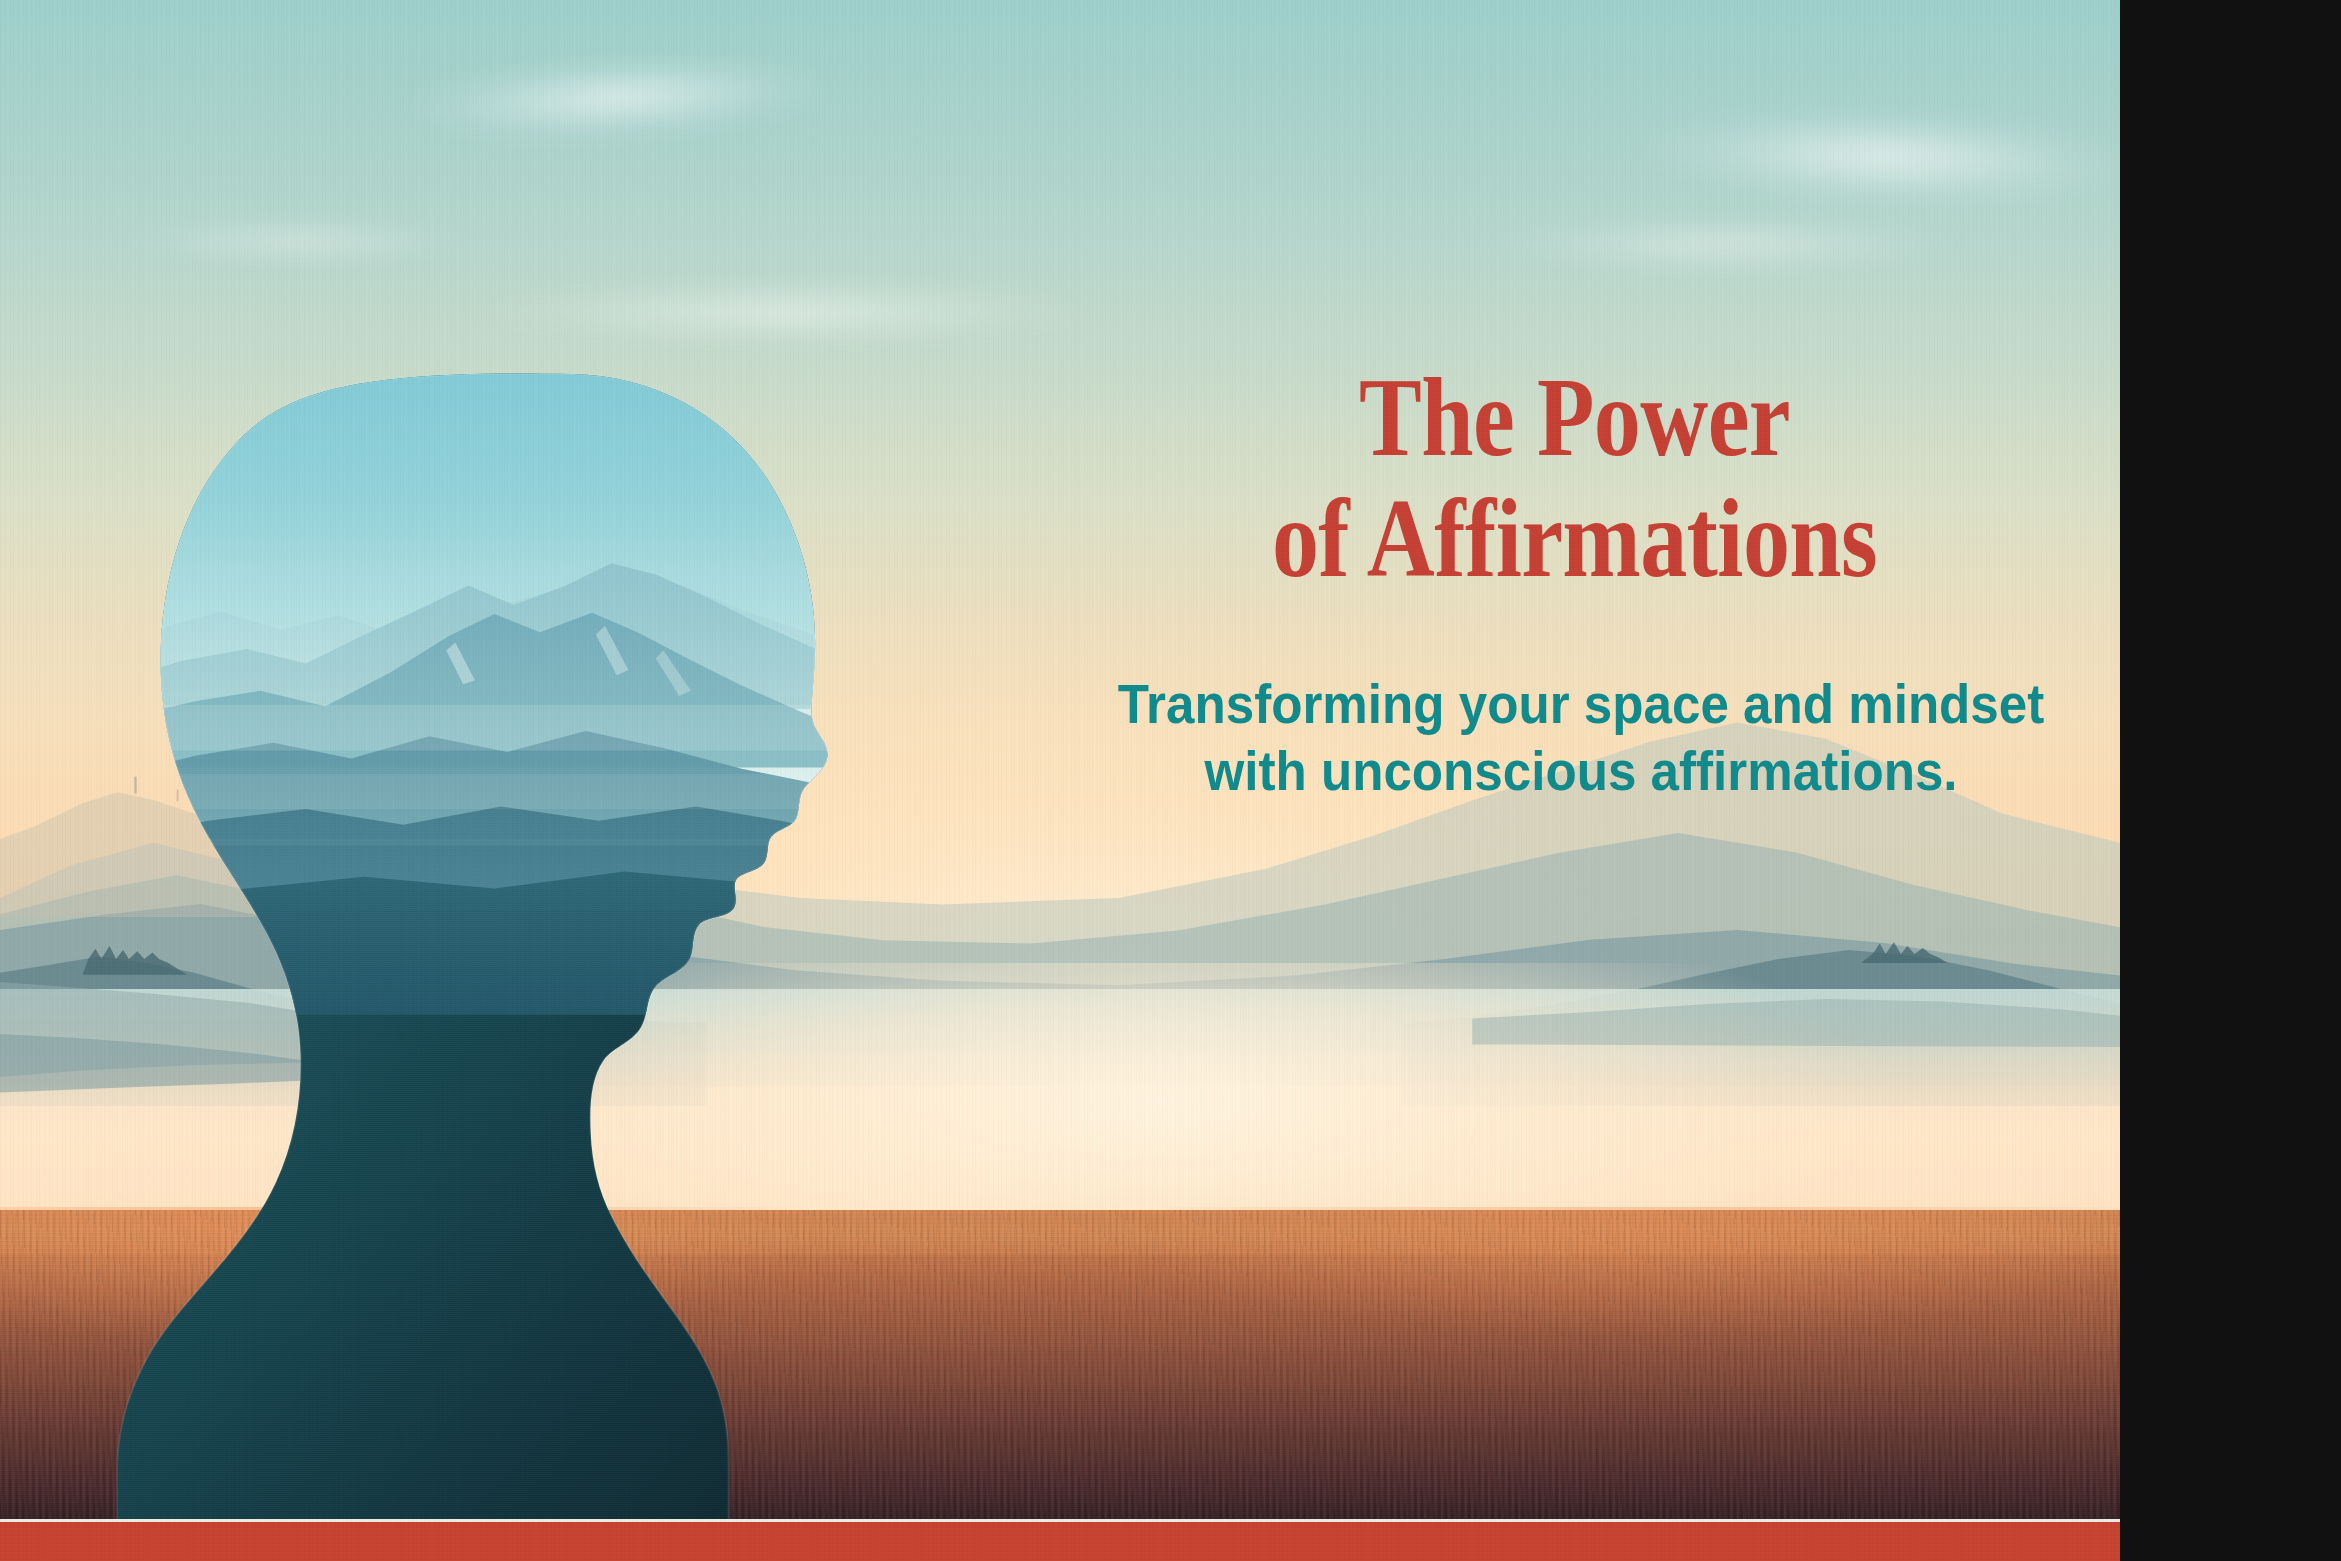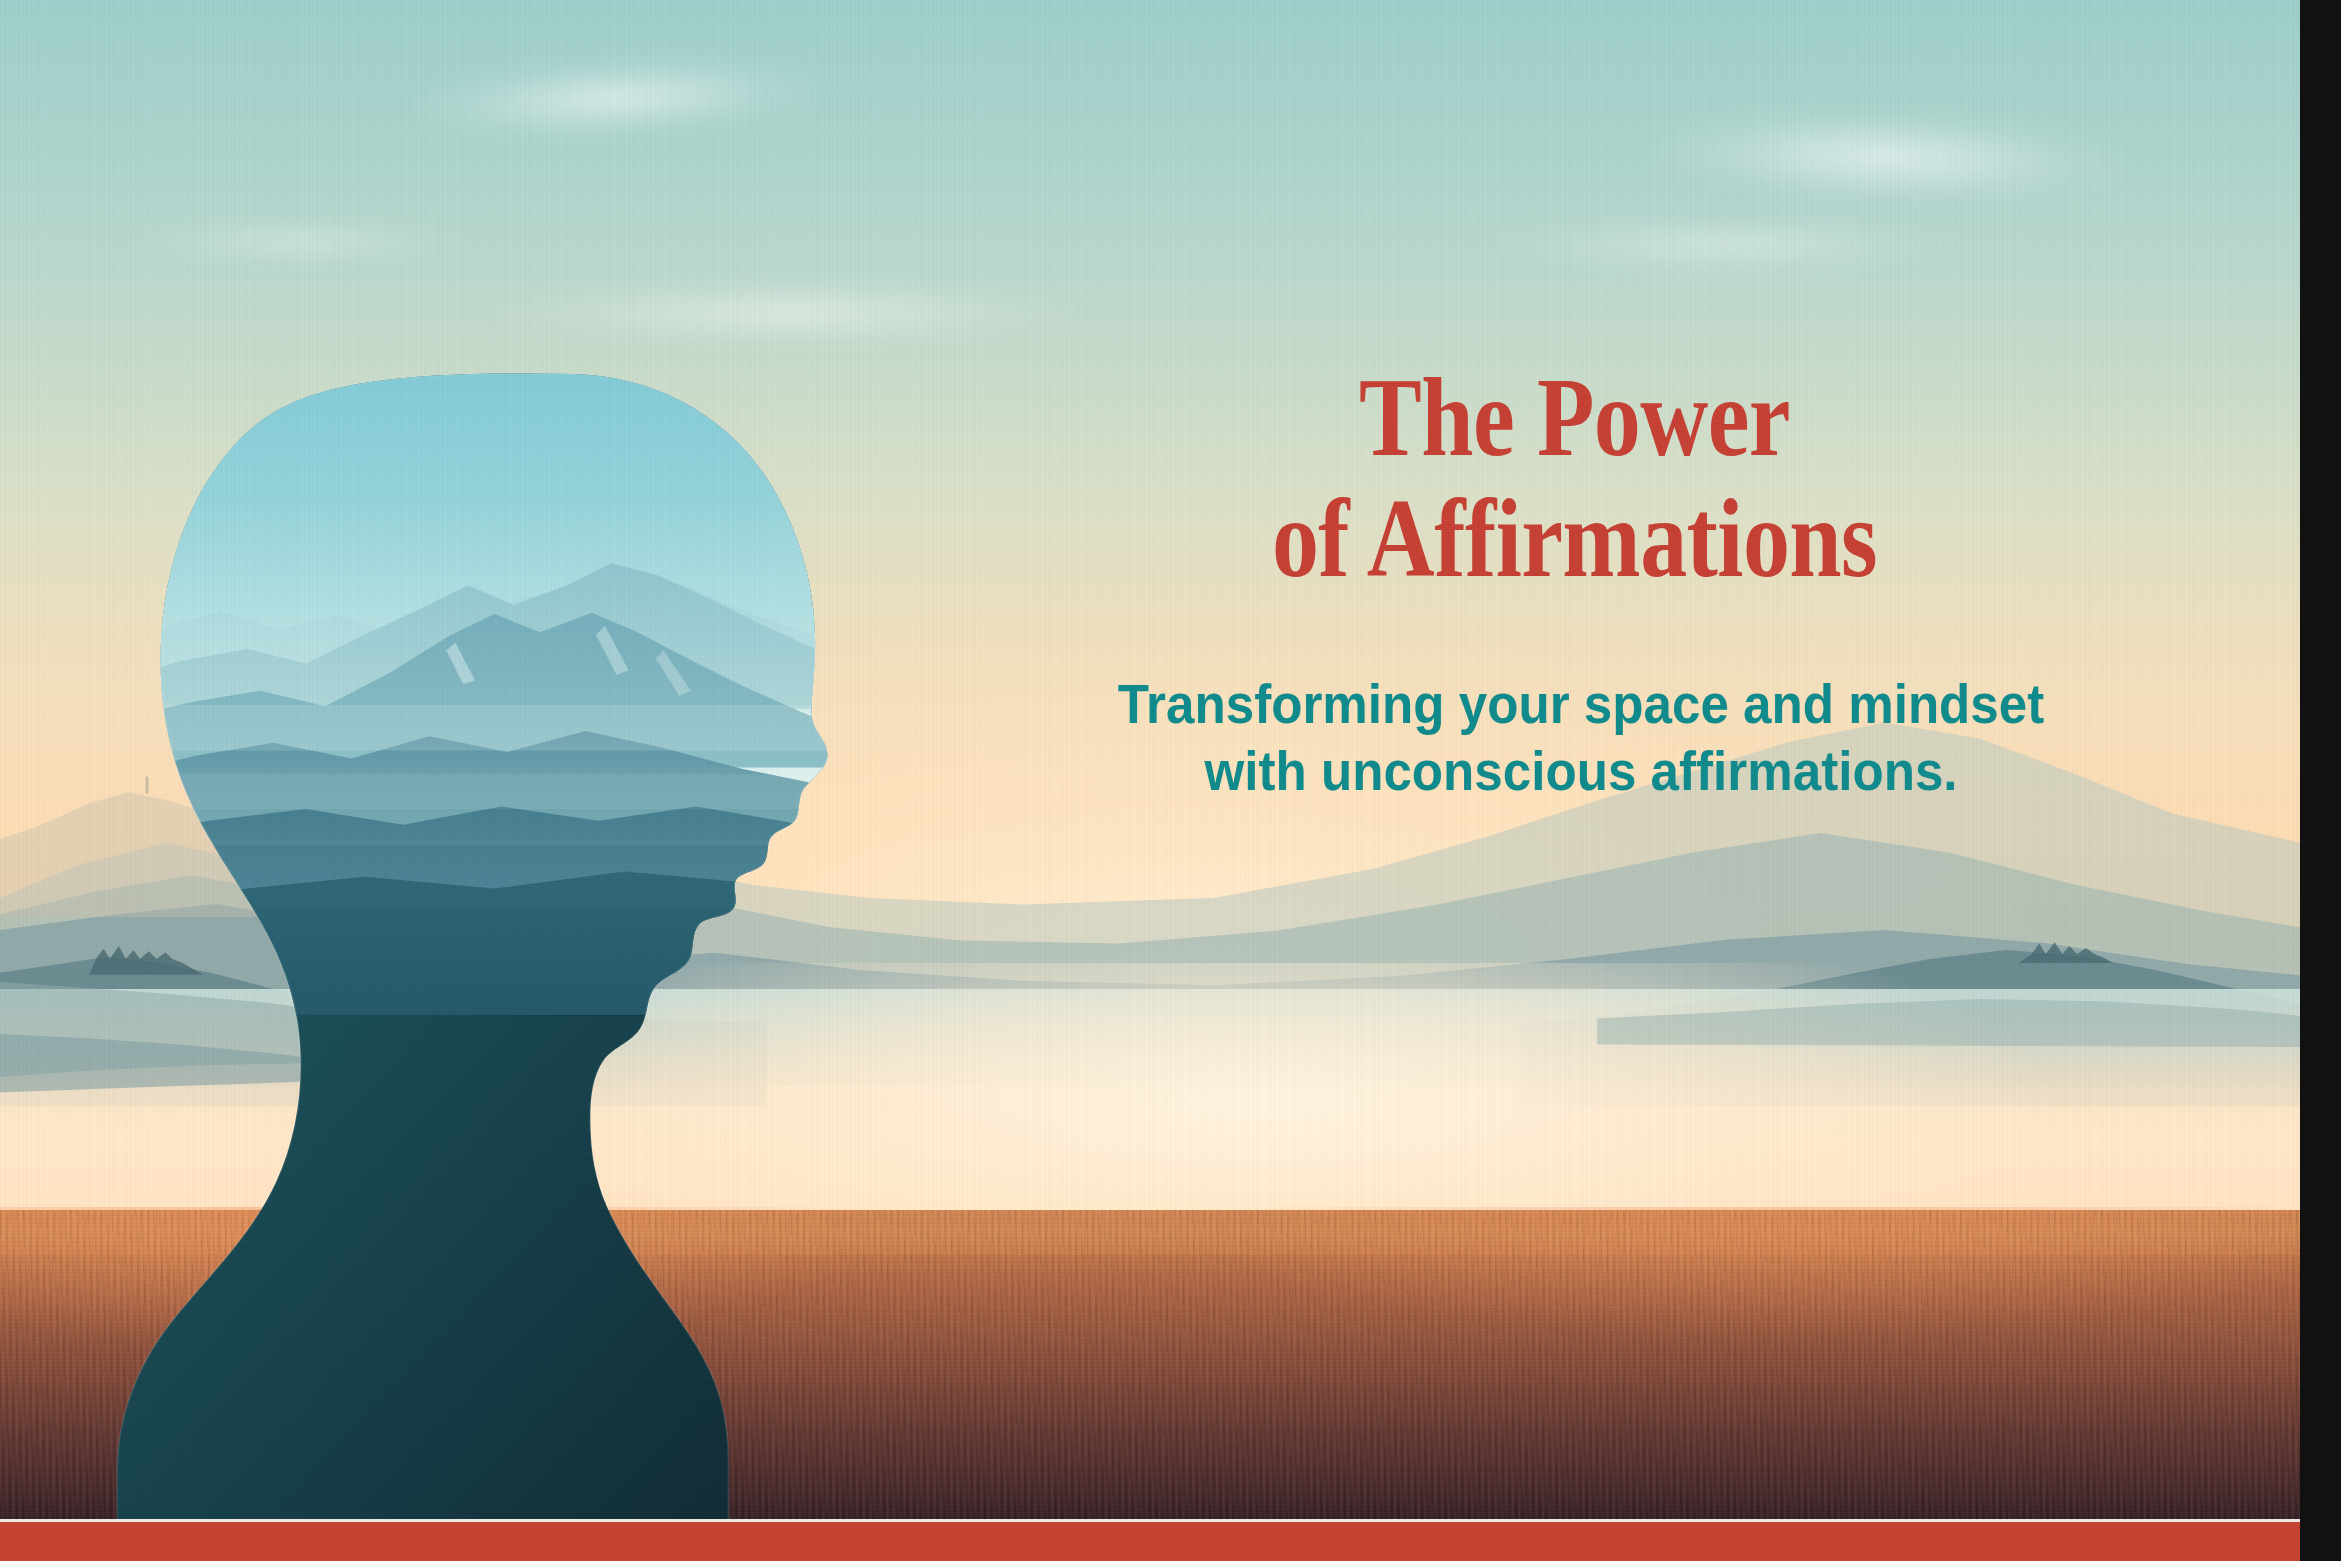--- a/index.html
+++ b/index.html
@@ -1,20 +1,20 @@
 <!DOCTYPE html>
 <html style="font-size:10.4px"><head>
 <meta charset="utf-8">
 <style>
   * { margin:0; padding:0; box-sizing:border-box; }
   html,body { background:#111; }
 
   #poster {
     position:relative;
-    width:2300px;
+    width:2120px;
     height:1561px;
     overflow:hidden;
     font-family:"Liberation Serif", serif;
     background:#cfe3df;
   }
 
   
   .sky {
     position:absolute; left:0; top:0; width:100%; height:100%;
     background:

